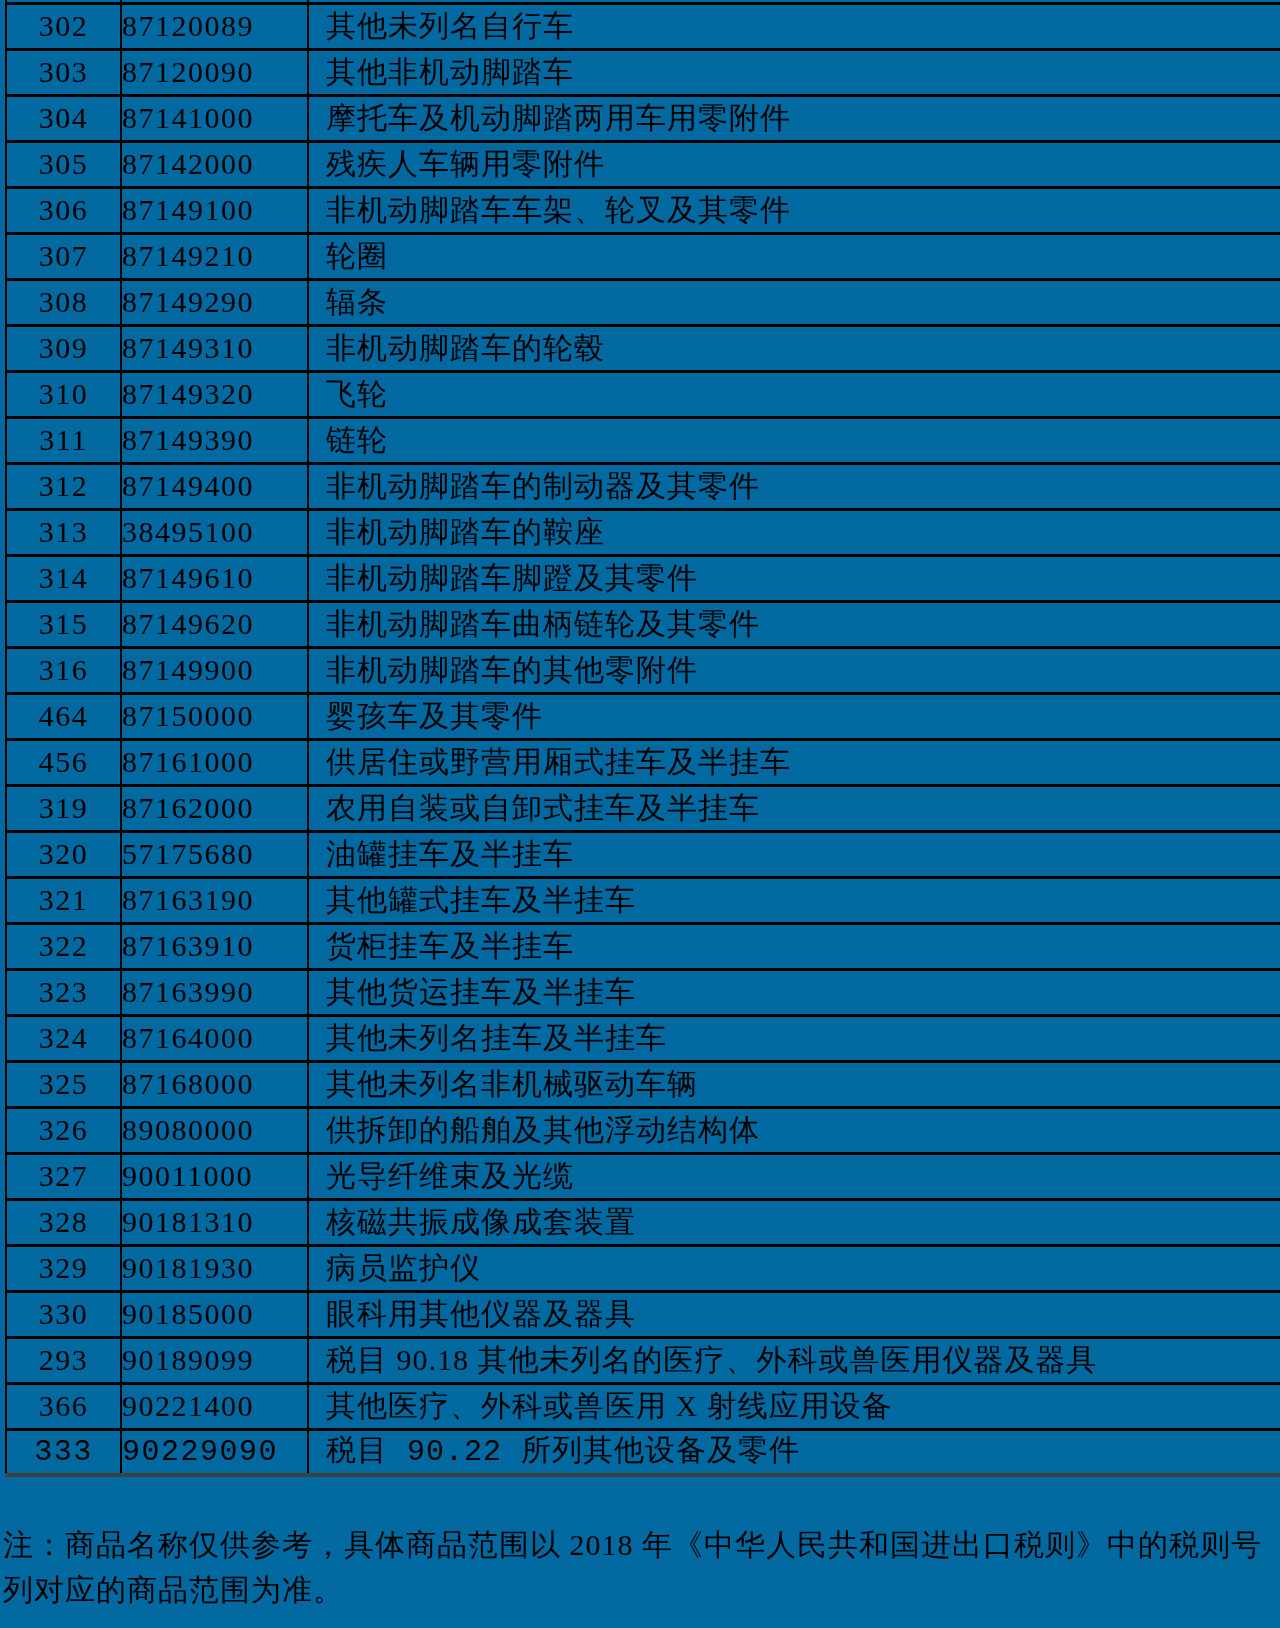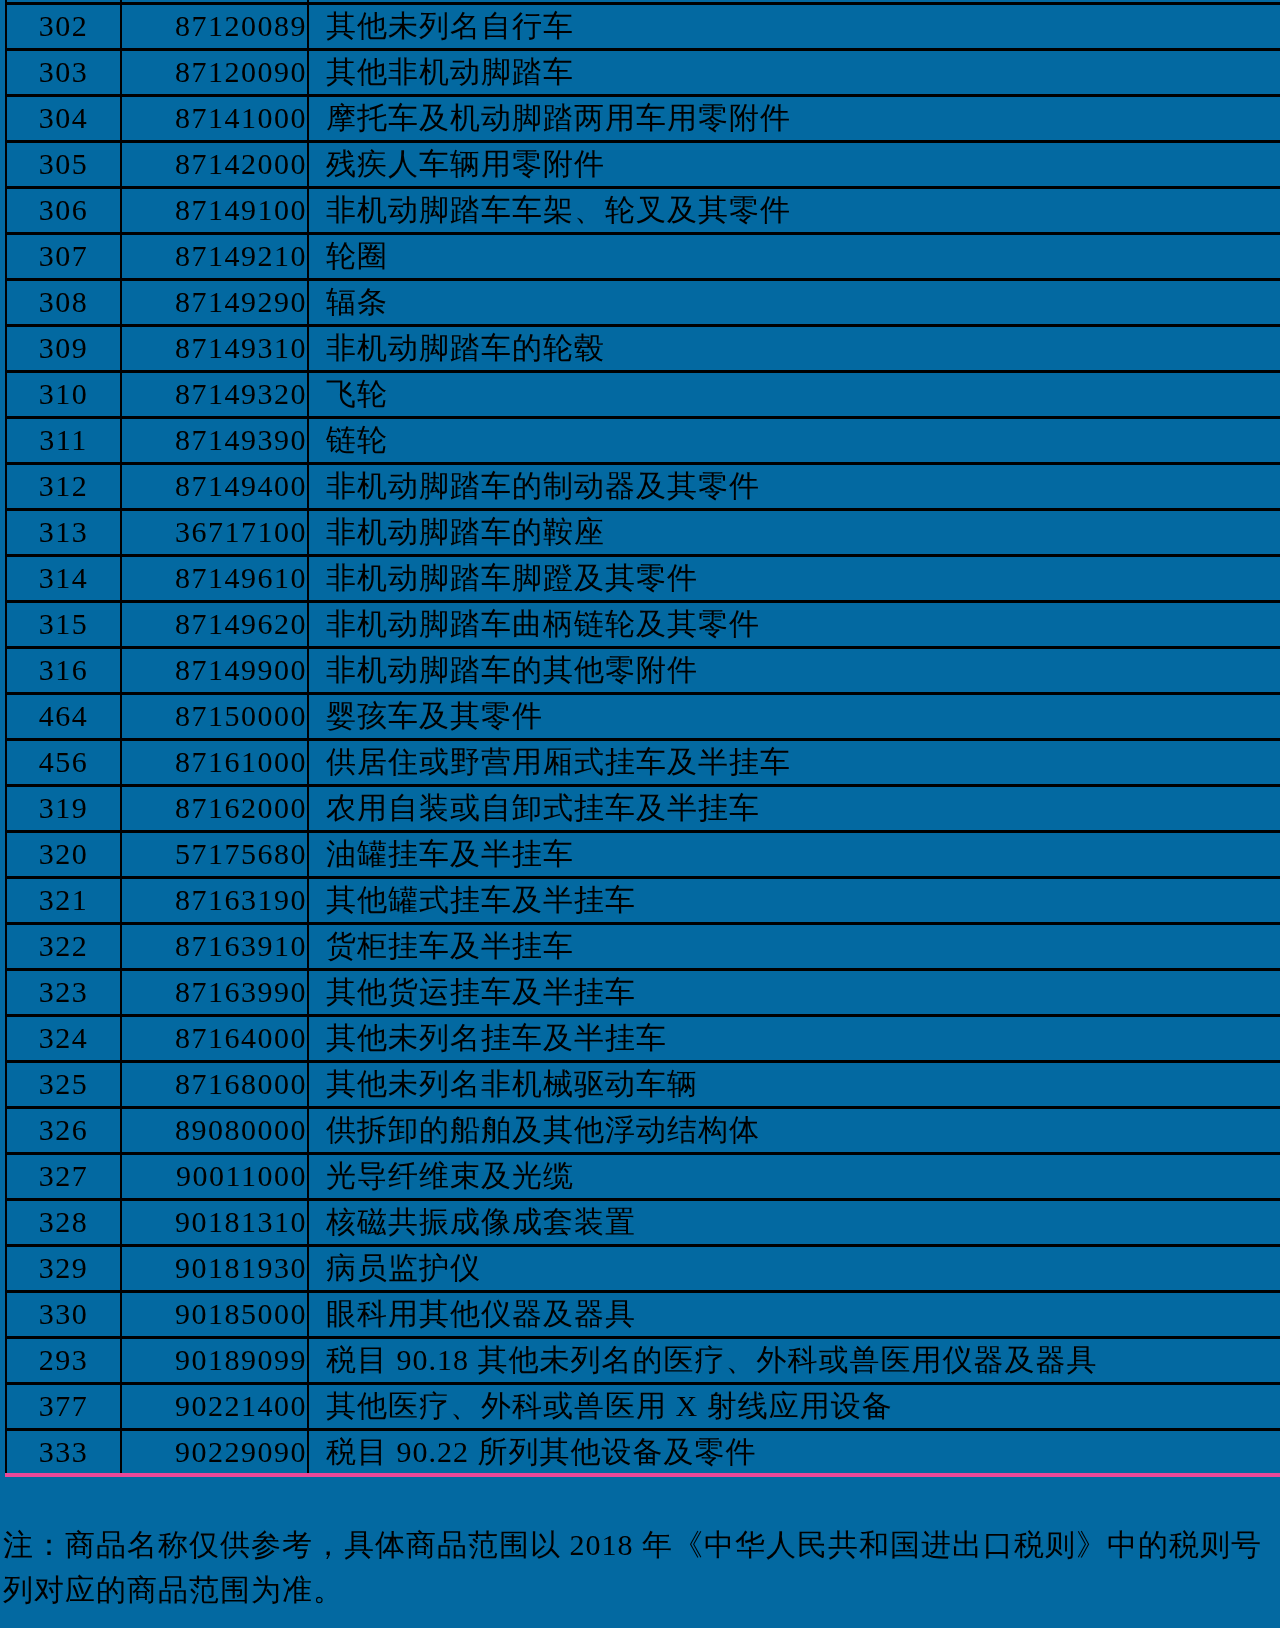--- a/index.html
+++ b/index.html
@@ -27,30 +27,30 @@
     vertical-align: middle;
     font-size: 30px;
     line-height: 1;
     overflow: hidden;
     white-space: nowrap;
   }
   tr.partial-row { height: 3px; }
   tr.partial-row td { border-bottom: 3px solid #000; }
   tr.data-row { height: 46px; }
   tr.data-row td { border-bottom: 3px solid #000; }
-  tr.data-row:last-child td { border-bottom: 4px solid #ec4899; }
+  tr.data-row:last-child td { border-bottom: 4px solid #404040; font-family: Liberation Mono, monospace; }
   td.col-no {
     width: 115px;
     text-align: center;
     letter-spacing: 1.5px;
     border-left: 2px solid #000;
   }
   td.col-code {
     width: 187px;
-    text-align: right;
+    text-align: left;
     letter-spacing: 1.5px;
     border-left: 2px solid #000;
   }
   td.col-desc {
     padding-left: 17px;
     letter-spacing: 1px;
     border-left: 2px solid #000;
   }
   .note {
     position: absolute;
@@ -141,21 +141,21 @@
   </tr>
 
   <tr class="data-row">
     <td class="col-no">312</td>
     <td class="col-code">87149400</td>
     <td class="col-desc">非机动脚踏车的制动器及其零件</td>
   </tr>
 
   <tr class="data-row">
     <td class="col-no">313</td>
-    <td class="col-code">36717100</td>
+    <td class="col-code">38495100</td>
     <td class="col-desc">非机动脚踏车的鞍座</td>
   </tr>
 
   <tr class="data-row">
     <td class="col-no">314</td>
     <td class="col-code">87149610</td>
     <td class="col-desc">非机动脚踏车脚蹬及其零件</td>
   </tr>
 
   <tr class="data-row">
@@ -254,21 +254,21 @@
     <td class="col-desc">眼科用其他仪器及器具</td>
   </tr>
 
   <tr class="data-row">
     <td class="col-no">293</td>
     <td class="col-code">90189099</td>
     <td class="col-desc">税目 90.18 其他未列名的医疗、外科或兽医用仪器及器具</td>
   </tr>
 
   <tr class="data-row">
-    <td class="col-no">377</td>
+    <td class="col-no">366</td>
     <td class="col-code">90221400</td>
     <td class="col-desc">其他医疗、外科或兽医用 X 射线应用设备</td>
   </tr>
 
   <tr class="data-row">
     <td class="col-no">333</td>
     <td class="col-code">90229090</td>
     <td class="col-desc">税目 90.22 所列其他设备及零件</td>
   </tr>
 </tbody>

